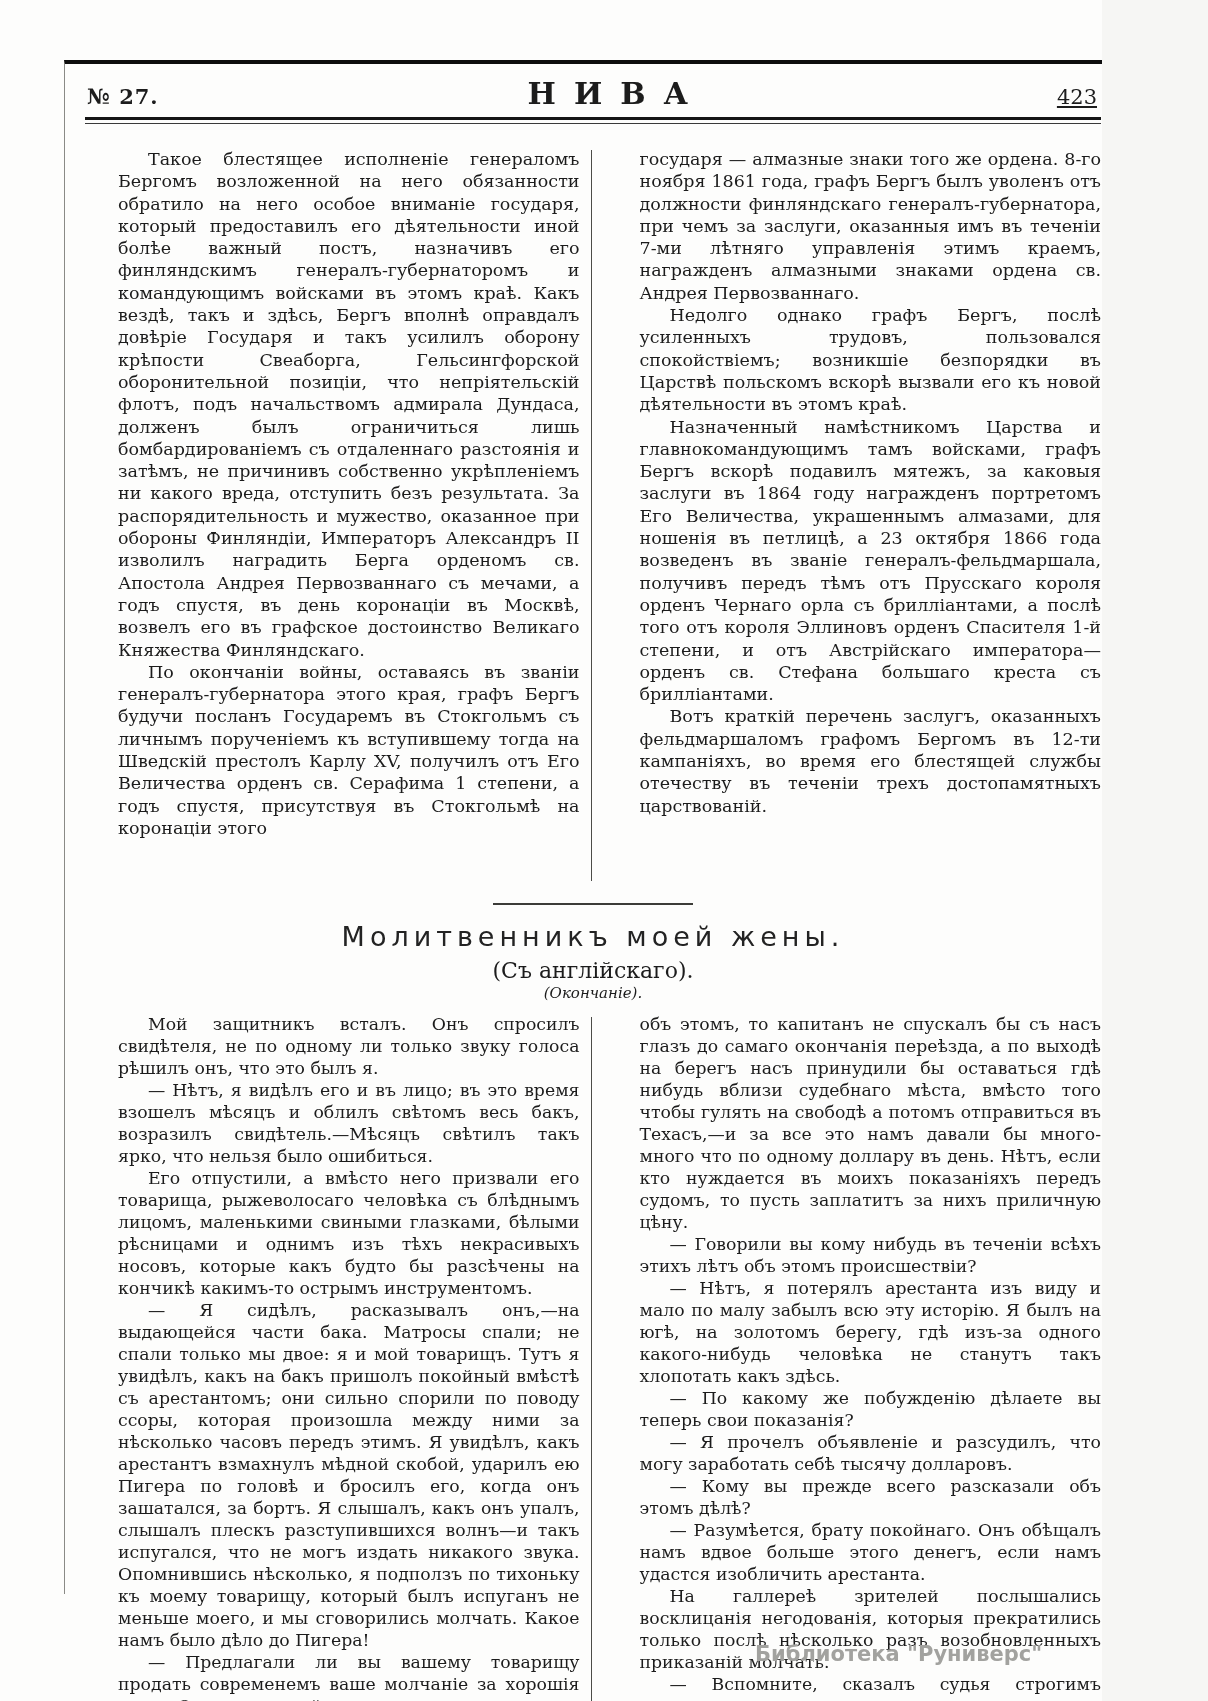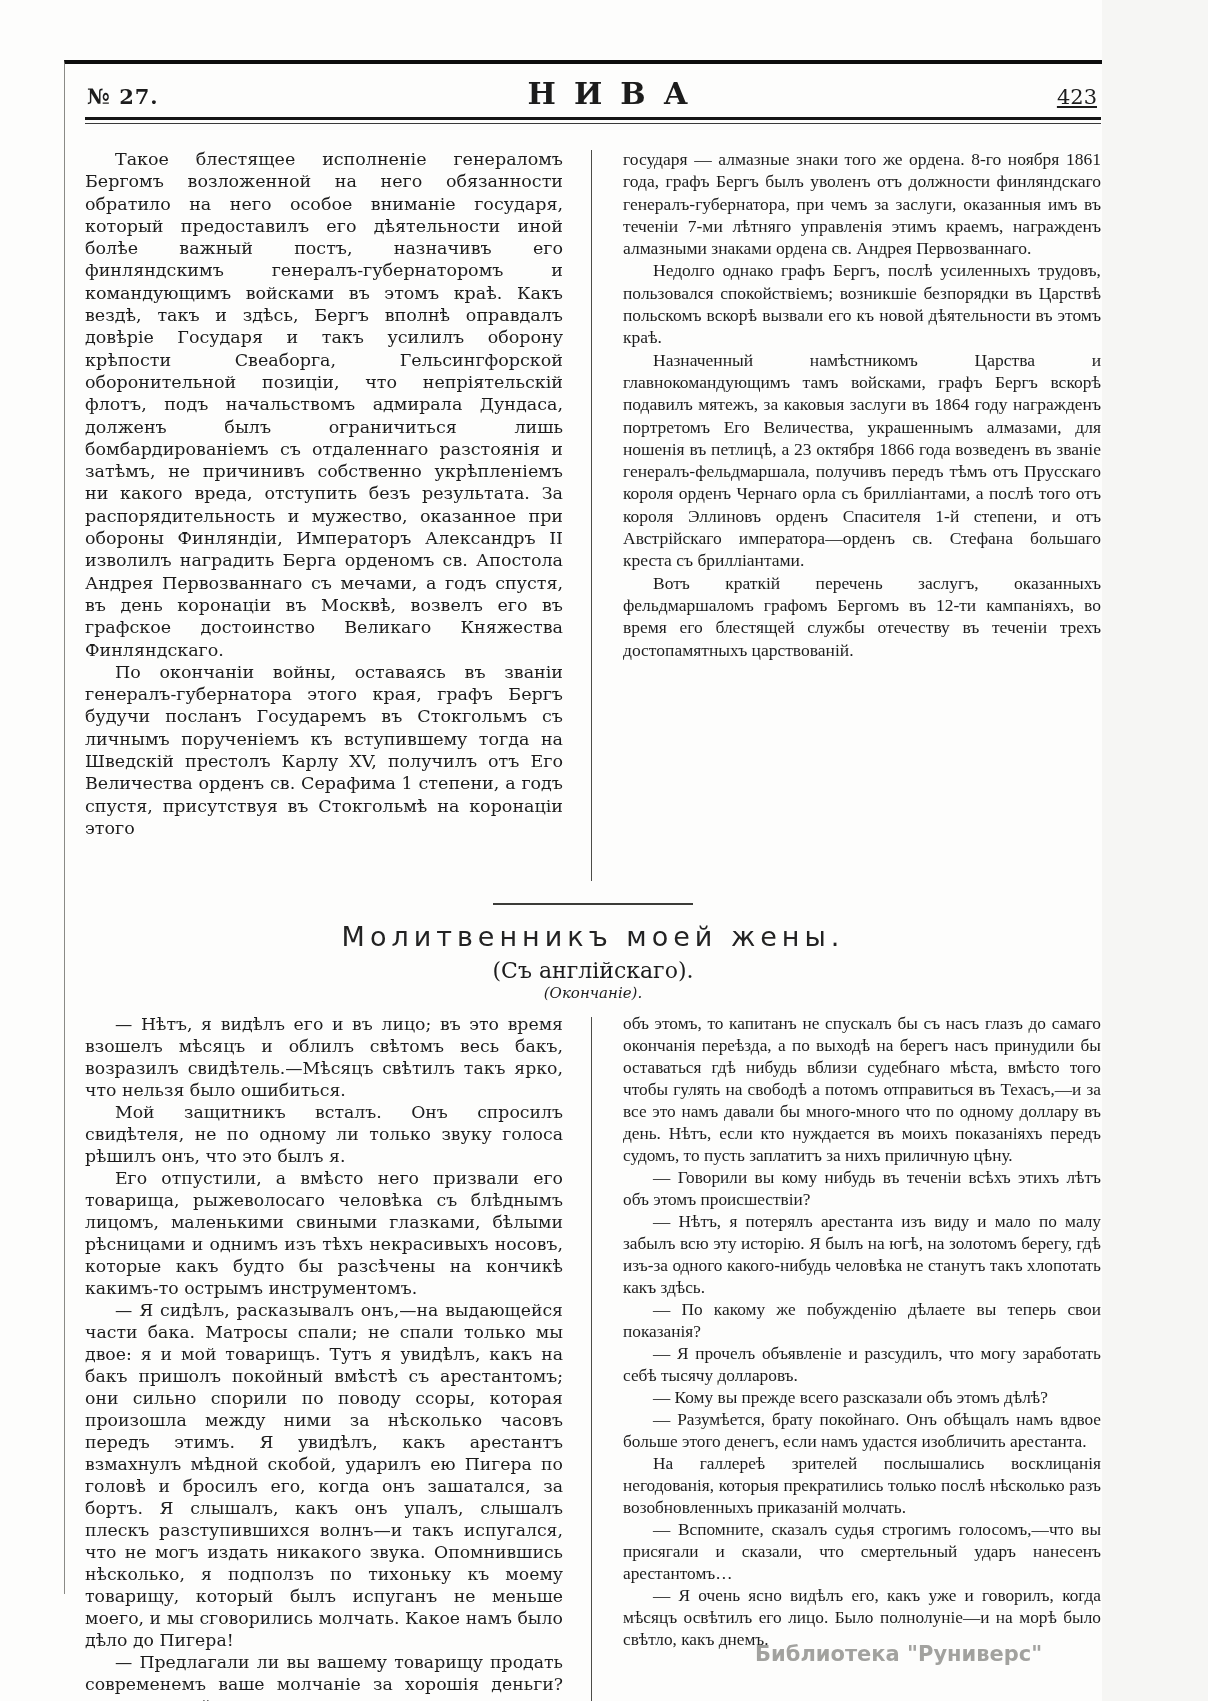--- a/index.html
+++ b/index.html
@@ -29,22 +29,22 @@
   }
   .issue-no { font-size:21px; font-weight:600; letter-spacing:1px; }
   .mag-title { font-size:30px; font-weight:700; letter-spacing:18px; padding-left:18px; }
   .page-no { font-size:21px;text-decoration:underline; }
   .head-rule {
     margin-top:6px; height:3px;
     border-top:3px solid #151515; border-bottom:1px solid #3a3a3a;
   }
 
   .twocol { position:relative; display:flex; }
-  .col { width:484px; text-align:justify; }
-  .col.right { margin-left:60px; width:484px;font-family:Liberation Serif, serif; }
+  .col { width:484px; text-align:justify;margin-left:33px; }
+  .col.right { margin-left:60px; width:484px; }
   .vdivider {
     position:absolute; left:506px; top:2px; bottom:0; width:1px;
     background:#4c4c48;
   }
 
   p { margin:0; font-size:17.5px; line-height:22.3px; text-indent:30px; }
   p.cont { text-indent:0; }
 
   .article { margin-top:24px; }
   .article .vdivider { bottom:-42px; }
@@ -104,22 +104,22 @@
     <hr class="section-rule">
 
     <div class="story-head">
       <h2 class="story-title">Молитвенникъ моей жены.</h2>
       <p class="story-sub">(Съ англійскаго).</p>
       <p class="story-note">(Окончаніе).</p>
     </div>
 
     <div class="twocol story-body">
       <div class="col left">
+        <p>Мой защитникъ всталъ. Онъ спросилъ свидѣтеля, не по одному ли только звуку голоса рѣшилъ онъ, что это былъ я.</p>
         <p>— Нѣтъ, я видѣлъ его и въ лицо; въ это время взошелъ мѣсяцъ и облилъ свѣтомъ весь бакъ, возразилъ свидѣтель.—Мѣсяцъ свѣтилъ такъ ярко, что нельзя было ошибиться.</p>
-        <p>Мой защитникъ всталъ. Онъ спросилъ свидѣтеля, не по одному ли только звуку голоса рѣшилъ онъ, что это былъ я.</p>
         <p>Его отпустили, а вмѣсто него призвали его товарища, рыжеволосаго человѣка съ блѣднымъ лицомъ, маленькими свиными глазками, бѣлыми рѣсницами и однимъ изъ тѣхъ некрасивыхъ носовъ, которые какъ будто бы разсѣчены на кончикѣ какимъ-то острымъ инструментомъ.</p>
         <p>— Я сидѣлъ, расказывалъ онъ,—на выдающейся части бака. Матросы спали; не спали только мы двое: я и мой товарищъ. Тутъ я увидѣлъ, какъ на бакъ пришолъ покойный вмѣстѣ съ арестантомъ; они сильно спорили по поводу ссоры, которая произошла между ними за нѣсколько часовъ передъ этимъ. Я увидѣлъ, какъ арестантъ взмахнулъ мѣдной скобой, ударилъ ею Пигера по головѣ и бросилъ его, когда онъ зашатался, за бортъ. Я слышалъ, какъ онъ упалъ, слышалъ плескъ разступившихся волнъ—и такъ испугался, что не могъ издать никакого звука. Опомнившись нѣсколько, я подползъ по тихоньку къ моему товарищу, который былъ испуганъ не меньше моего, и мы сговорились молчать. Какое намъ было дѣло до Пигера!</p>
         <p>— Предлагали ли вы вашему товарищу продать современемъ ваше молчаніе за хорошія деньги? спросилъ мой защитникъ.</p>
         <p>— Да, вѣдь я уже говорилъ вамъ, что Пигеръ былъ для насъ совершенно посторонній человѣкъ.</p>
 
       </div>
       <div class="vdivider"></div>
       <div class="col right">
         <p class="cont">объ этомъ, то капитанъ не спускалъ бы съ насъ глазъ до самаго окончанія переѣзда, а по выходѣ на берегъ насъ принудили бы оставаться гдѣ нибудь вблизи судебнаго мѣста, вмѣсто того чтобы гулять на свободѣ а потомъ отправиться въ Техасъ,—и за все это намъ давали бы много-много что по одному доллару въ день. Нѣтъ, если кто нуждается въ моихъ показаніяхъ передъ судомъ, то пусть заплатитъ за нихъ приличную цѣну.</p>
         <p>— Говорили вы кому нибудь въ теченіи всѣхъ этихъ лѣтъ объ этомъ происшествіи?</p>

